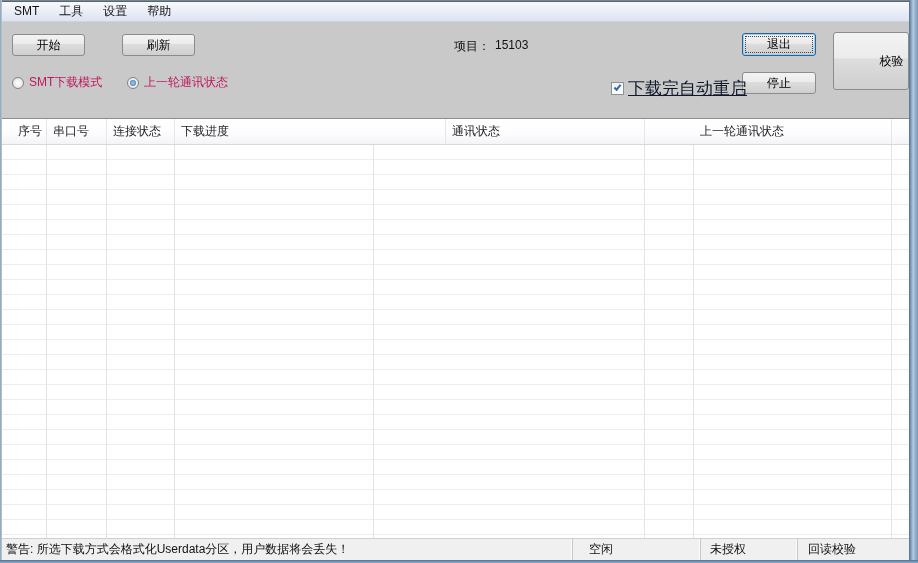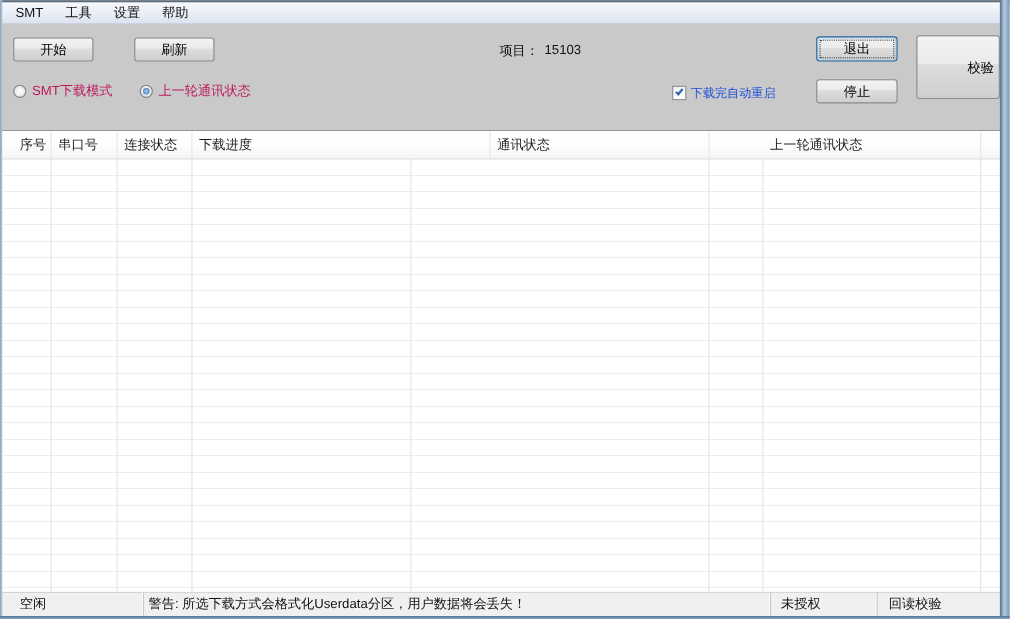--- a/index.html
+++ b/index.html
@@ -27,21 +27,21 @@
   .btn-default { border:1px solid #2a6496; box-shadow:inset 0 0 0 1px #9ecef2; outline:1px dotted #444; outline-offset:-4px; }
 
   .proj { position:absolute; left:424px; top:16px; display:flex; gap:5px; font-size:12px; color:#111;margin-left:28px; }
 
   .radio { position:absolute; top:52px; display:flex; align-items:center; gap:5px; font-size:12px; color:#be185d; }
   .radio-circle { width:12px; height:12px; border-radius:50%; border:1px solid #838383;
                   background:radial-gradient(#ffffff,#dcdcdc); position:relative; }
   .radio-circle.checked::after { content:""; position:absolute; left:2px; top:2px; width:6px; height:6px;
                   border-radius:50%; background:radial-gradient(#8fc1ef 20%,#2f5e9b); }
 
-  .checkbox { position:absolute; left:609px; top:55px; display:flex; align-items:center; gap:4px; font-size:11px; color:#1d4ed8; }
+  .checkbox { position:absolute; left:609px; top:55px; display:flex; align-items:center; gap:4px; font-size:17px; color:#0f172a;text-decoration:underline; }
   .checkbox-box { width:13px; height:13px; border:1px solid #8a939c; background:linear-gradient(#f2f2f2,#ffffff); position:relative; }
   .checkmark { position:absolute; left:2px; top:2px; width:7px; height:4px;
                border-left:2px solid #3566b0; border-bottom:2px solid #3566b0; transform:rotate(-50deg); }
 
   .table { flex:1; background:#fff; border-top:1px solid #8a9097; display:flex; flex-direction:column; overflow:hidden; }
   .thead { height:26px; display:flex; background:linear-gradient(#ffffff,#fdfdfe 55%,#f3f4f6);
            border-bottom:1px solid #d8d9db; font-size:12px; color:#1c1c1c; flex:none; }
   .th { border-right:1px solid #e4e6e9; display:flex; align-items:center; padding-left:6px; flex:none; }
   .th-fill { flex:1; border-right:none; }
   .tbody { flex:1; position:relative;
@@ -117,20 +117,20 @@
         <div class="vline" style="left:104px;"></div>
         <div class="vline" style="left:172px;"></div>
         <div class="vline" style="left:371px;"></div>
         <div class="vline" style="left:642px;"></div>
         <div class="vline" style="left:691px;"></div>
         <div class="vline" style="left:889px;"></div>
       </div>
     </div>
 
     <div class="statusbar">
+      <div class="sseg" style="width:570px; padding-left:4px;">警告: 所选下载方式会格式化Userdata分区，用户数据将会丢失！</div>
       <div class="sseg" style="width:128px; padding-left:16px;">空闲</div>
-      <div class="sseg" style="width:570px; padding-left:4px;">警告: 所选下载方式会格式化Userdata分区，用户数据将会丢失！</div>
       <div class="sseg" style="width:97px; padding-left:9px;">未授权</div>
       <div class="sseg" style="flex:1; padding-left:10px;">回读校验</div>
     </div>
 
   </div>
 </div>
 
 </body></html>

